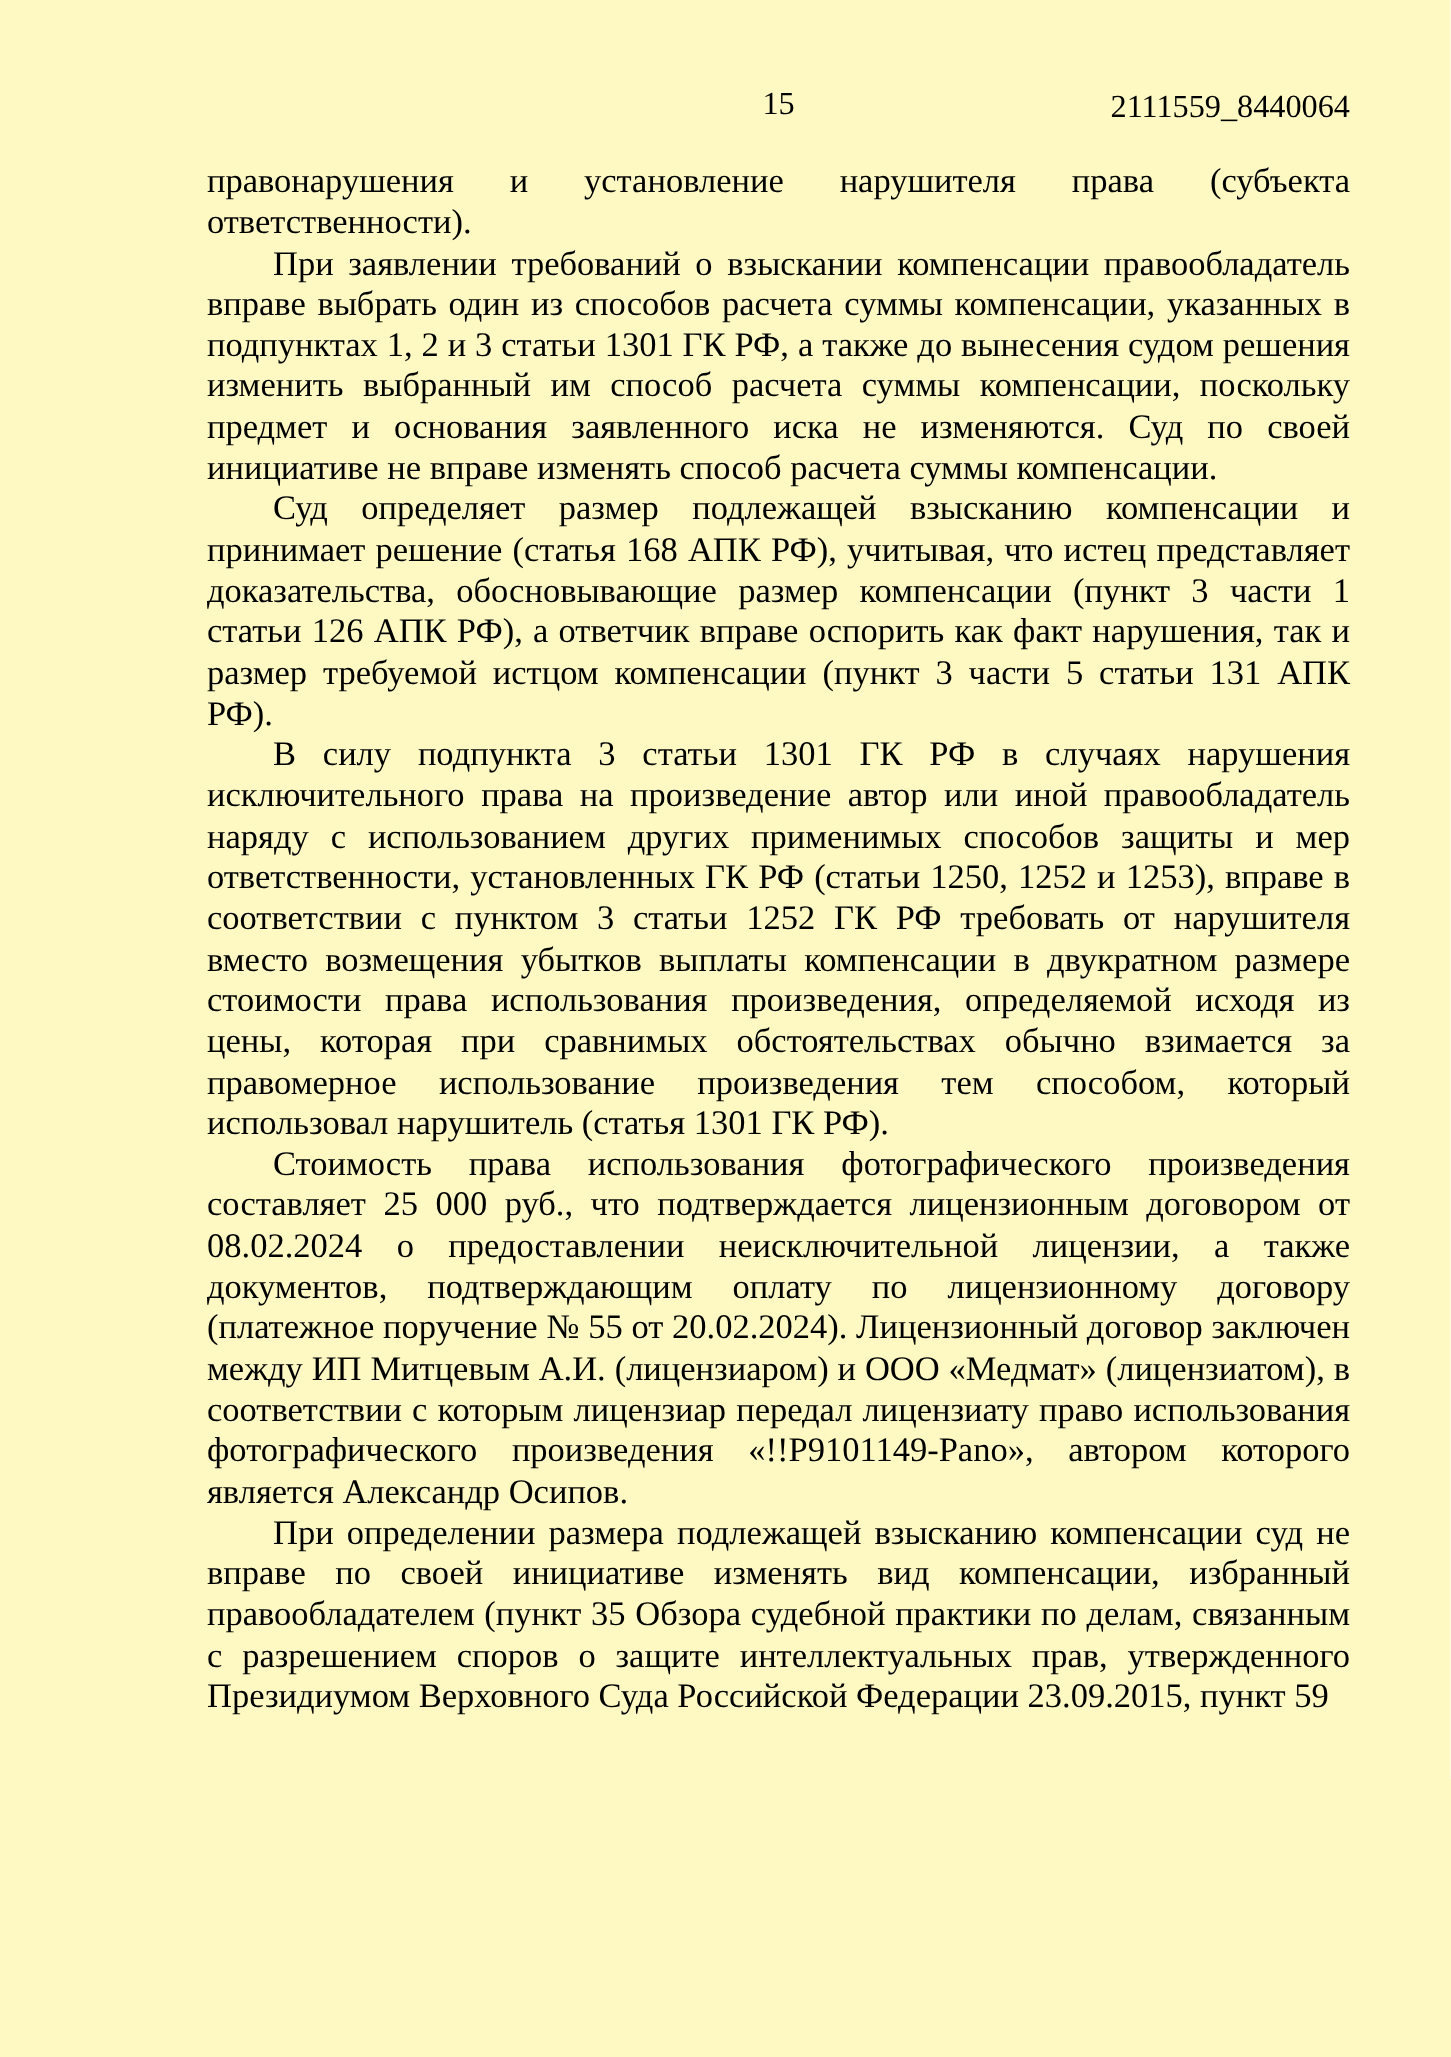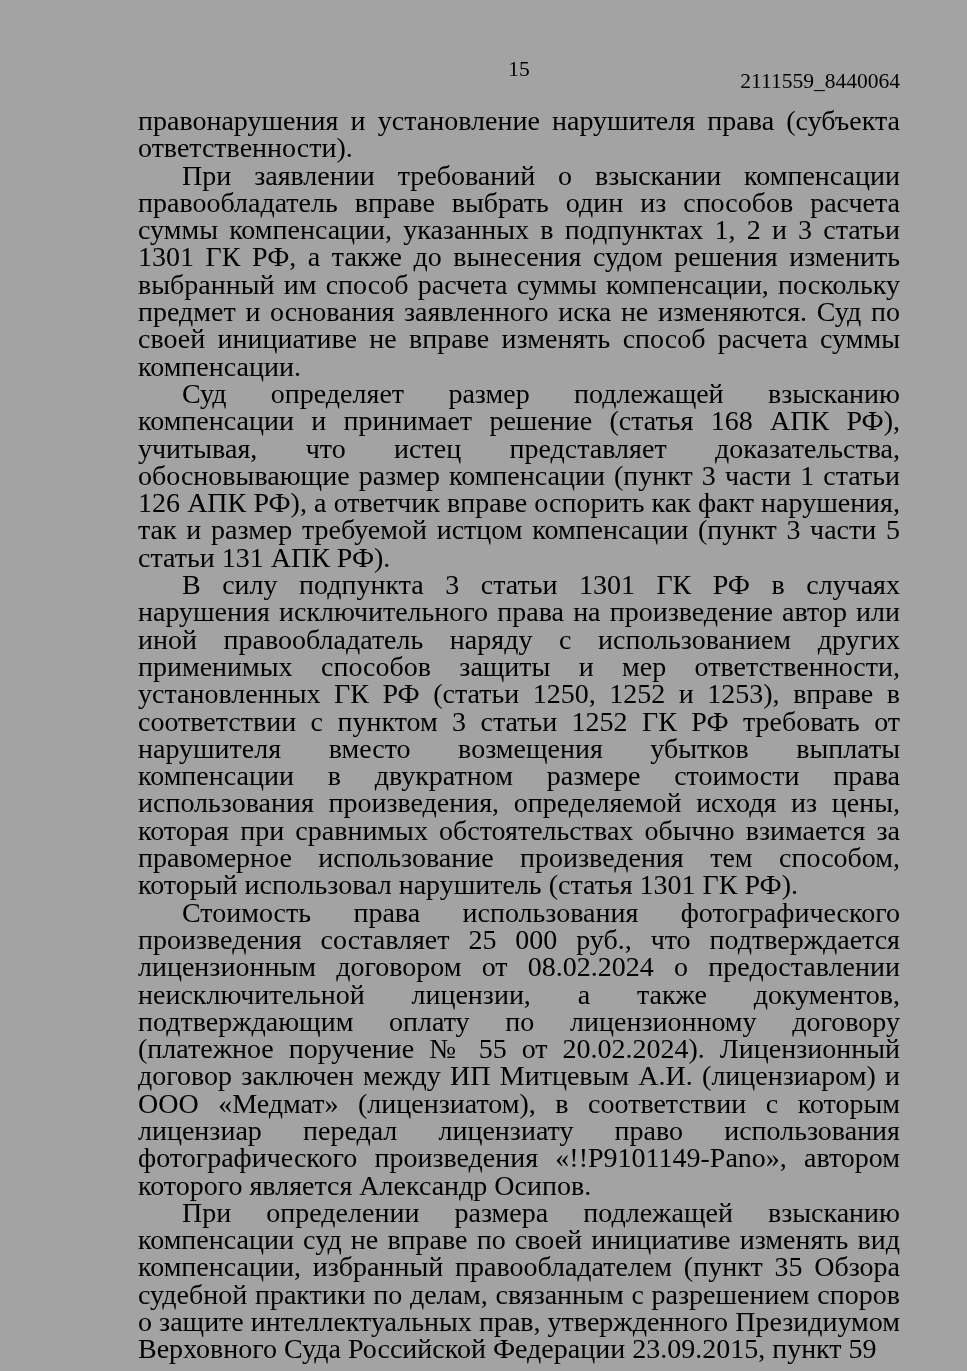--- a/index.html
+++ b/index.html
@@ -4,21 +4,21 @@
 <style>
   html, body {
     margin: 0;
     padding: 0;
     background: #ffffff;
   }
   .page {
     position: relative;
     width: 967px;
     height: 1371px;
-    background: #a3a3a3;
+    background: #fef9c3;
     color: #000000;
     font-family: "Liberation Serif", "DejaVu Serif", serif;
     overflow: hidden;
     box-sizing: border-box;
   }
   .content {
     margin-left: 138px;
     width: 762px;
   }
   .page-header {
@@ -29,28 +29,28 @@
     line-height: 27px;
     font-size: 21.5px;
   }
   .page-number {
     display: block;
     text-align: center;
     width: 100%;
   }
   .document-code {
     position: absolute;
-    top: 12px;
+    top: 2px;
     right: 0;
     white-space: nowrap;
   }
   .body-text p {
     margin: 0;
     padding: 0;
-    font-size: 28px;
+    font-size: 23px;
     line-height: 27.3px;
     text-align: justify;
     text-justify: inter-word;
   }
   .body-text p.indent {
     text-indent: 44px;
   }
 </style>
 </head>
 <body>

